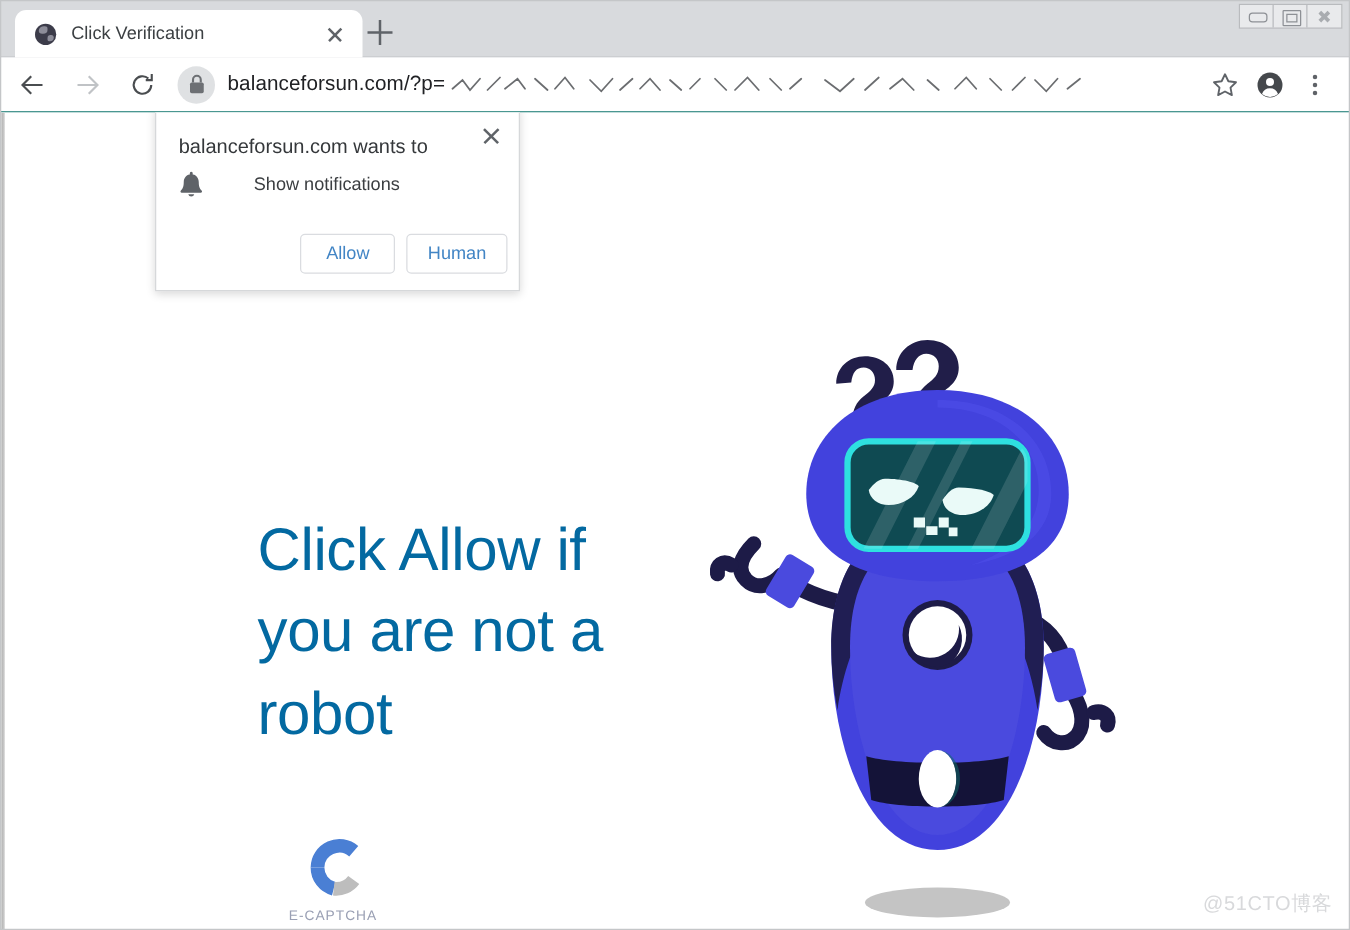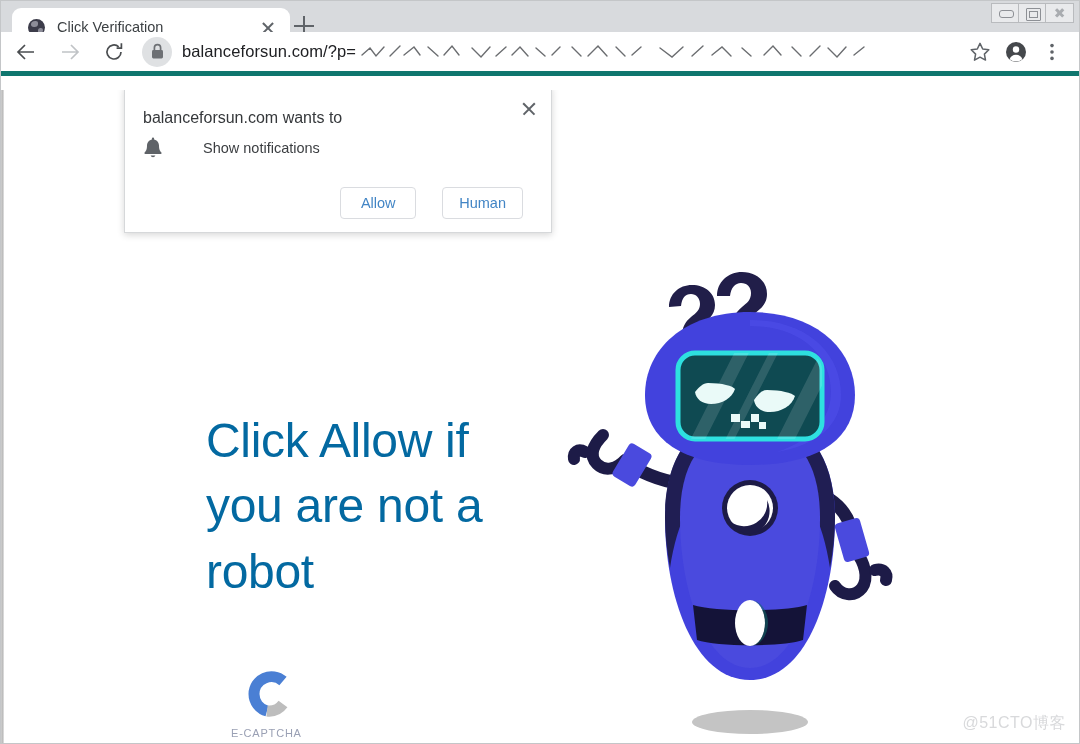--- a/index.html
+++ b/index.html
@@ -161,25 +161,25 @@
   .win-btn.close {
     font-size: 14px;
     color: #a9acb0;
     line-height: 18px;
     text-align: center;
   }
 
   
   .toolbar {
     position: absolute;
-    left: 0; top: 32px;
+    left: 0; top: 46px;
     width: 1080px;
     height: 44px;
     background: #ffffff;
-    border-bottom: 5px solid #0f766e;
+    border-bottom: 1px solid #0f766e;
     display: flex;
     align-items: center;
   }
 
   .nav-btn {
     width: 36px; height: 36px;
     margin-left: 8px;
     position: relative;
     cursor: pointer;
     flex: 0 0 36px;
@@ -287,21 +287,21 @@
     top: 160px;
     width: 390px;
     height: 500px;
   }
 
   
   .perm-bubble {
     position: absolute;
     left: 124px;
     top: 86px;
-    width: 428px;
+    width: 292px;
     height: 147px;
     background: #ffffff;
     border: 1px solid #d6d8da;
     box-shadow: 0 2px 7px rgba(0,0,0,0.16);
     z-index: 40;
   }
 
   .perm-title {
     position: absolute;
     left: 18px; top: 22px;
@@ -334,24 +334,24 @@
   }
   .perm-bell { width: 20px; height: 22px; flex: 0 0 20px; }
   .perm-row-label {
     margin-left: 16px;
     font-size: 14.5px;
     color: #3b3e41;
   }
 
   .perm-actions {
     position: absolute;
-    right: 28px;
+    right: 9px;
     bottom: 13px;
     display: flex;
-    gap: 26px;
+    gap: 9px;
   }
   .perm-btn {
     min-width: 76px;
     height: 32px;
     padding: 0 16px;
     background: #ffffff;
     border: 1px solid #dadce0;
     border-radius: 4px;
     color: #4285c5;
     font-size: 14.5px;

